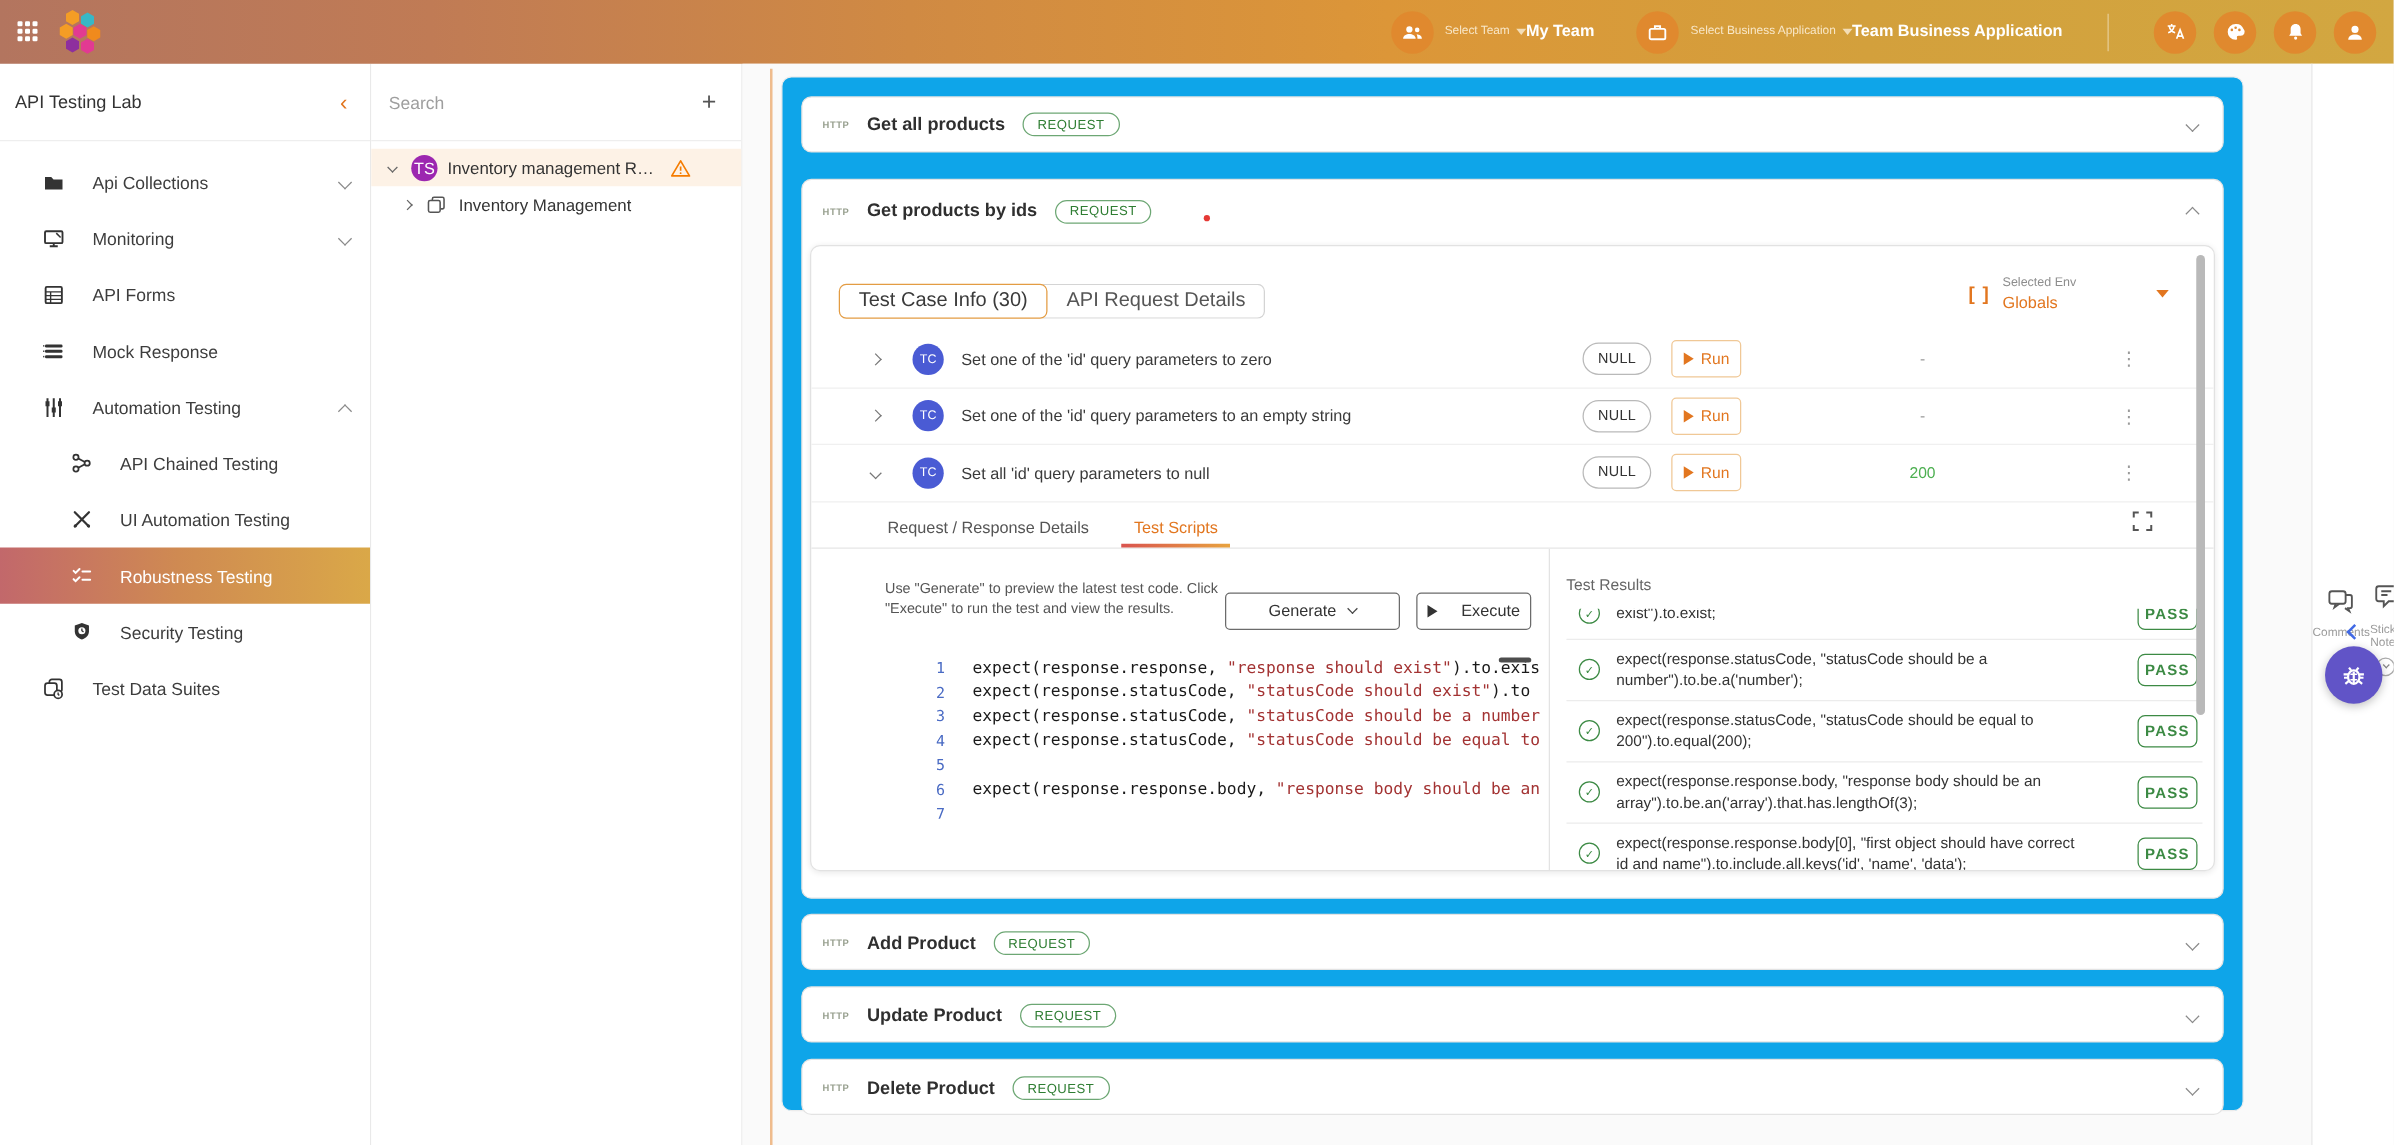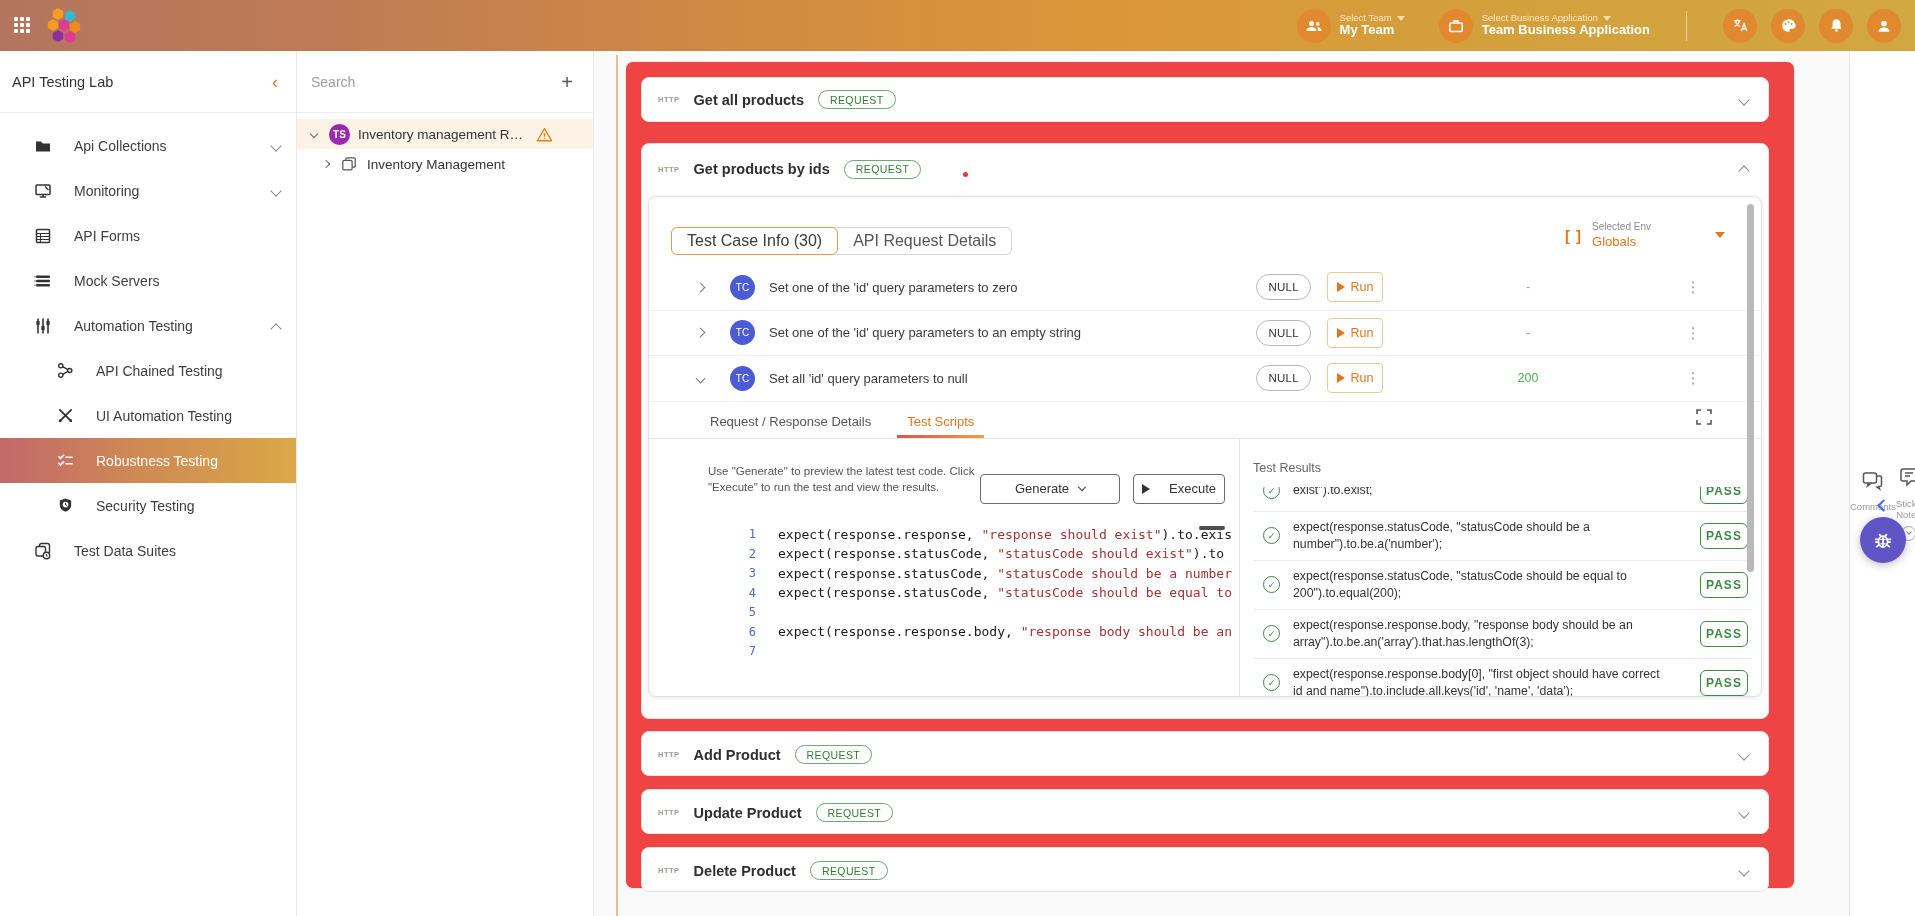--- a/index.html
+++ b/index.html
@@ -4,21 +4,21 @@
 <style>
   *{box-sizing:border-box;margin:0;padding:0}
   html,body{width:1915px;height:916px;overflow:hidden;font-family:"Liberation Sans",sans-serif;background:#f7f7f7}
   
   .header{height:51px;display:flex;align-items:center;background:linear-gradient(90deg,#b3755f 0%,#c07b55 18%,#d08a43 38%,#dc9638 58%,#d3a03c 78%,#d2a741 100%);padding:0 14px;position:relative}
   .apps-grid{width:18px;height:18px;display:grid;grid-template-columns:repeat(3,4px);grid-template-rows:repeat(3,4px);gap:2px;margin-right:12px;cursor:pointer}
   .apps-grid i{background:#fff;border-radius:1px}
   .hspacer{flex:1}
   .selector{display:flex;align-items:center;margin-right:34px}
   .sel-circle{width:34px;height:34px;border-radius:50%;background:#e0892e;display:flex;align-items:center;justify-content:center;margin-right:9px;flex:0 0 auto}
-  .sel-col{display:flex;flex-direction:column;line-height:1.15}
+  .sel-col{display:flex;flex-direction:row;line-height:1.15}
   .sel-label{font-size:9.5px;color:#f8e7c8;display:flex;align-items:center;gap:5px}
   .sel-value{font-size:13px;font-weight:bold;color:#fff;white-space:nowrap}
   .caret{display:inline-block;width:0;height:0;border-left:4px solid transparent;border-right:4px solid transparent;border-top:5px solid #f3ddb6}
   .hdr-divider{width:1px;height:30px;background:rgba(255,255,255,.45);margin:0 22px 0 2px}
   .icon-btn{width:34px;height:34px;border-radius:50%;background:#e0892e;display:flex;align-items:center;justify-content:center;margin-left:14px;cursor:pointer}
   
   .app-body{display:flex;height:865px}
   .sidebar{width:297px;background:#fff;border-right:1px solid #e9e9e9;flex:0 0 auto}
   .sb-head{height:62px;display:flex;align-items:center;justify-content:space-between;padding:0 18px 0 12px;border-bottom:1px solid #eee}
   .sb-title{font-size:14.5px;color:#333}
@@ -32,27 +32,27 @@
   
   .explorer{width:297px;background:#fff;border-right:1px solid #ececec;flex:0 0 auto}
   .ex-head{height:62px;display:flex;align-items:center;justify-content:space-between;border-bottom:1px solid #eee;padding:0 20px 0 14px}
   .search-input{border:none;outline:none;font-size:14px;color:#333;width:200px;background:transparent}
   .search-input::placeholder{color:#9e9e9e}
   .plus-btn{font-size:20px;color:#555;cursor:pointer;line-height:1}
   .tree{padding-top:6px}
   .tree-row{height:30px;display:flex;align-items:center;font-size:13.5px;color:#333;cursor:pointer;padding:0 8px 0 14px}
   .tree-row.selected{background:#fdf2e6}
   .tree-row.indent{padding-left:26px}
-  .ts-badge{width:21px;height:21px;border-radius:50%;background:#9c27b0;color:#fff;font-size:10px;font-weight:bold;display:flex;align-items:center;justify-content:center;margin:0 8px 0 12px;flex:0 0 auto}
+  .ts-badge{width:21px;height:21px;border-radius:50%;background:#9c27b0;color:#fff;font-size:13px;font-weight:normal;display:flex;align-items:center;justify-content:center;margin:0 8px 0 12px;flex:0 0 auto}
   .tree-label{white-space:nowrap;overflow:hidden;text-overflow:ellipsis;max-width:170px}
   .pages-ic{margin:0 10px 0 12px;display:flex}
   
   .main{flex:1;background:#fafafa;position:relative;overflow:hidden}
   .v-accent{position:absolute;left:22px;top:4px;bottom:0;width:2px;background:#ecb079;opacity:.85}
-  .wrapper{position:absolute;left:31px;top:10px;width:1170px;height:828px;background:#ef4444;border:1px solid #ececec;border-radius:8px;padding:15px 25px 0 15px}
+  .wrapper{position:absolute;left:31px;top:10px;width:1170px;height:828px;background:#0ea5e9;border:1px solid #ececec;border-radius:8px;padding:15px 15px 0 15px}
   .req-card{background:#fff;border:1px solid #e3e3e3;border-radius:8px;margin-bottom:13px}
   .req-head{height:43px;display:flex;align-items:center;padding:0 20px 0 16px;cursor:pointer;position:relative}
   .http-tag{font-size:7.5px;font-weight:bold;color:#98a08f;letter-spacing:.5px;margin-right:14px}
   .req-name{font-size:14.5px;font-weight:bold;color:#2f2f2f;margin-right:14px}
   .req-badge{font-size:10.5px;color:#2e7d32;border:1px solid #6da774;border-radius:10px;padding:2.5px 11px;letter-spacing:.4px}
   .req-chev{margin-left:auto}
   .cv{display:inline-block;width:8px;height:8px;border-right:1.7px solid #8a8a8a;border-bottom:1.7px solid #8a8a8a;transform:rotate(45deg)}
   .cv-up{transform:rotate(-135deg);margin-top:4px}
   .cv-right{transform:rotate(-45deg)}
   .card-expanded{margin-bottom:12px}
@@ -254,21 +254,21 @@
         <span class="nic">
             <svg width="18" height="18" viewBox="0 0 18 18" fill="#333">
               <rect x="2" y="3.5" width="14" height="2.4" rx="1"></rect>
               <rect x="2" y="7.8" width="14" height="2.4" rx="1"></rect>
               <rect x="2" y="12.1" width="14" height="2.4" rx="1"></rect>
               <rect x="0.5" y="4.1" width="1" height="1.2" fill="#333"></rect>
               <rect x="0.5" y="8.4" width="1" height="1.2"></rect>
               <rect x="0.5" y="12.7" width="1" height="1.2"></rect>
             </svg>
           </span>
-        <span>Mock Servers</span>
+        <span>Mock Response</span>
       </div>
       <div class="nav-item">
         <span class="nic">
             <svg width="18" height="18" viewBox="0 0 18 18" stroke="#333" stroke-width="1.6">
               <path d="M4 1.5v15M9 1.5v15M14 1.5v15"></path>
               <rect x="2.4" y="4" width="3.2" height="4" fill="#333" stroke="none"></rect>
               <rect x="7.4" y="9" width="3.2" height="4" fill="#333" stroke="none"></rect>
               <rect x="12.4" y="4" width="3.2" height="4" fill="#333" stroke="none"></rect>
             </svg>
           </span>

